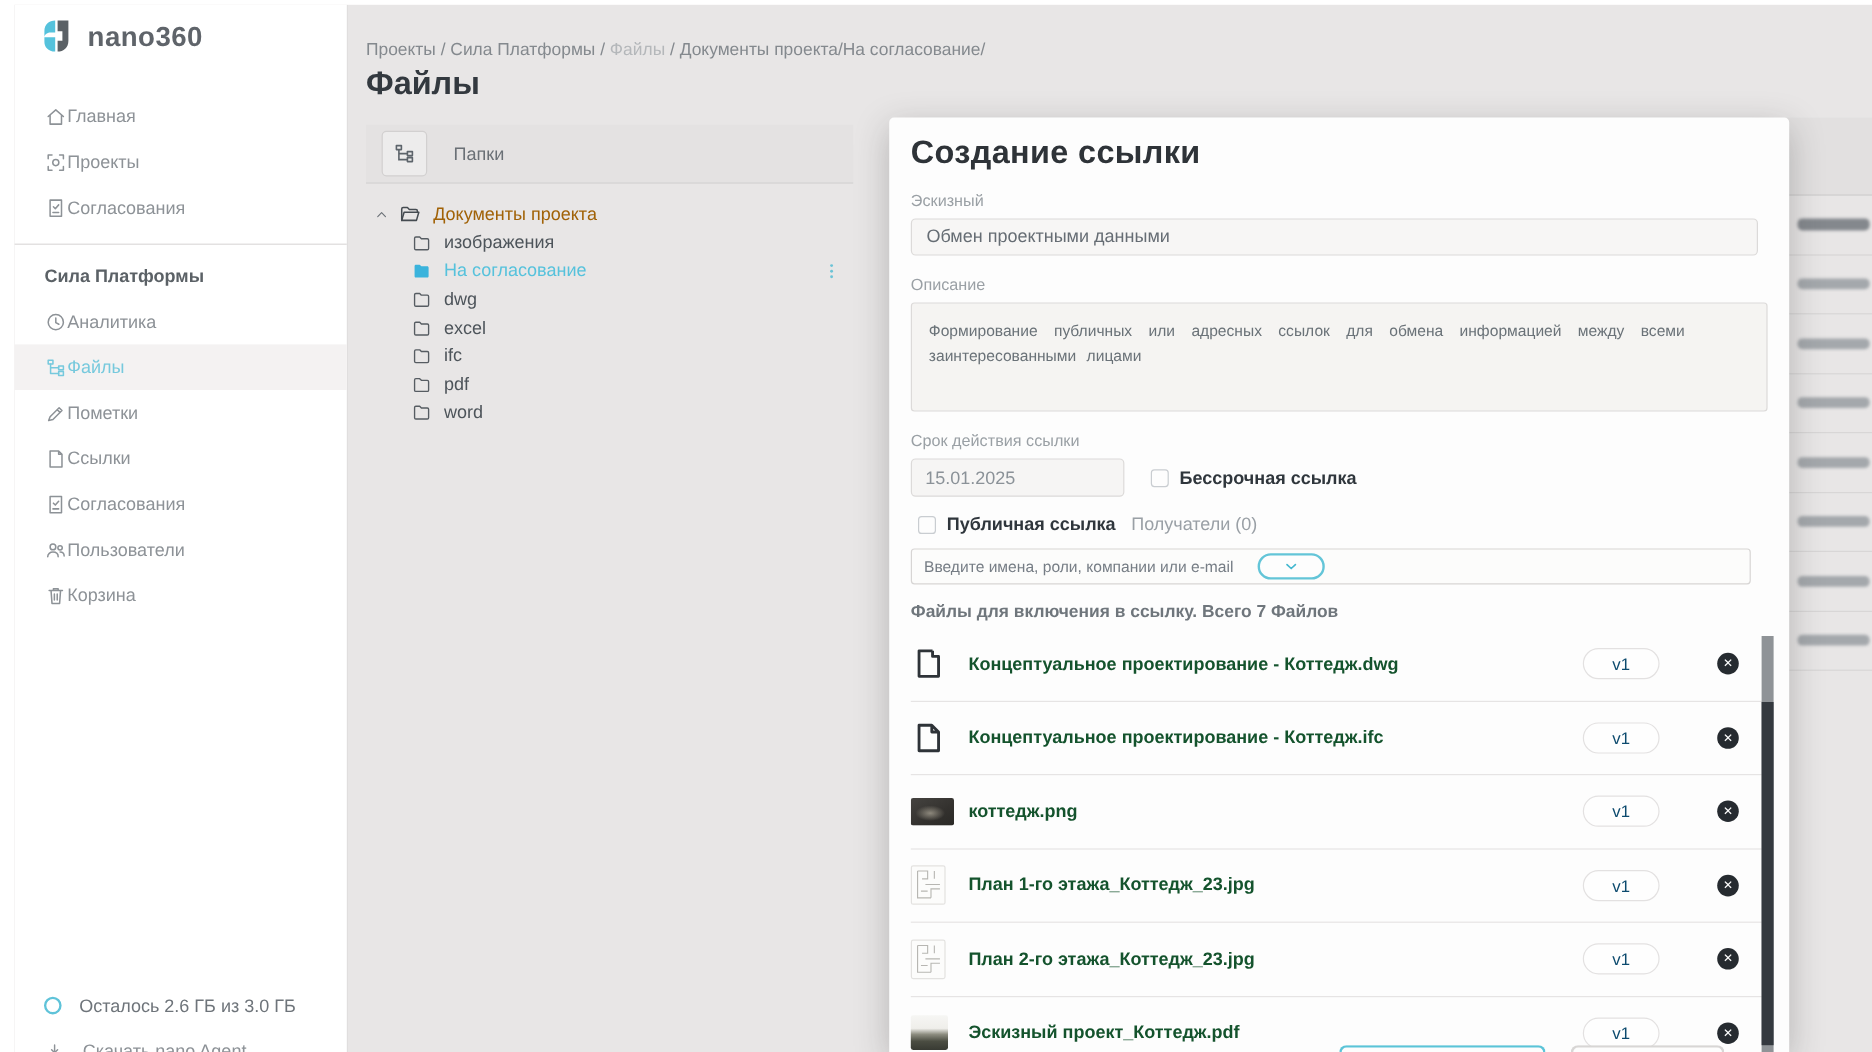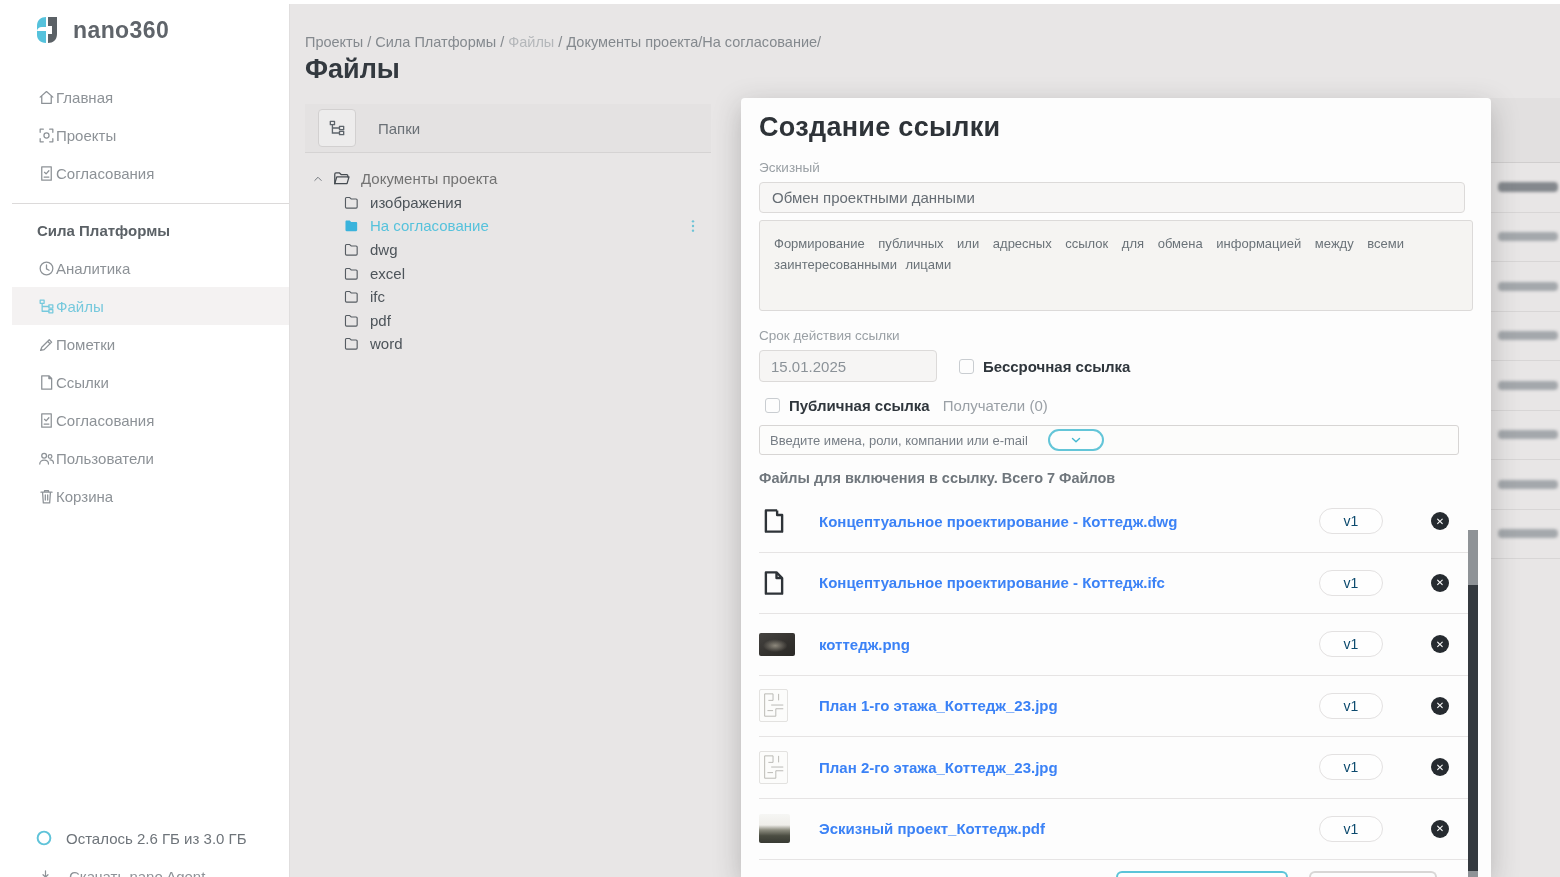--- a/index.html
+++ b/index.html
@@ -36,21 +36,21 @@
                     background:#e4e2e2; border-bottom:1px solid #d5d3d3;
                     display:flex; align-items:center; }
   .tree-btn { width:38px; height:38px; margin-left:13px; background:#edecec;
               border:1px solid #d2d0d0; border-radius:4px; color:#5d646b;
               display:flex; align-items:center; justify-content:center; }
   .tree-btn .icon { width:20px; height:20px; }
   .folders-label { margin-left:22px; font-size:15px; color:#6a7076; }
 
   .tree { position:absolute; left:293px; top:163px; width:406px; }
   .tree-row { height:23.6px; display:flex; align-items:center; font-size:15px; color:#4d545a; position:relative; }
-  .tree-row.root { color:#737373; }
+  .tree-row.root { color:#a16207; }
   .tree-row .caret { width:14px; height:14px; color:#6a7076; margin-left:6px; }
   .tree-row .f-icon { width:19px; height:19px; margin-left:7px; color:#454b51; }
   .tree-row.child { padding-left:38px; }
   .tree-row.child .f-icon { width:17px; height:17px; margin-left:0; color:#565c62; }
   .tree-row .t-label { margin-left:10px; }
   .tree-row.selected { color:#56c2dc; }
   .tree-row.selected .f-icon { color:#3ab3dc; }
   .tree-row .dots { position:absolute; right:10px; top:4px; width:16px; height:16px; color:#6cc3d6; }
 
   
@@ -97,21 +97,21 @@
   .file-thumb { width:40px; display:flex; align-items:center; }
   .file-thumb .icon { width:30px; height:30px; color:#2e3338; }
   .thumb { border-radius:2px; }
   .thumb.image-dark { width:36px; height:23px;
       background: radial-gradient(ellipse 55% 45% at 45% 55%, #8d887c 0%, rgba(0,0,0,0) 62%),
                   linear-gradient(150deg,#454340 0%,#33312e 60%,#2a2926 100%); }
   .thumb.floorplan { width:29px; height:33px; background:#fcfcfb; border:1px solid #e3e2e0; }
   .thumb.floorplan svg { width:100%; height:100%; display:block; }
   .thumb.sketch { width:31px; height:29px;
       background: linear-gradient(180deg,#f6f6f4 0%,#efeeea 38%,#8d8d80 55%,#4b4d42 75%,#383a33 100%); }
-  .file-name { margin-left:20px; font-size:15px; font-weight:600; color:#3b82f6; }
+  .file-name { margin-left:8px; font-size:15px; font-weight:600; color:#14532d; }
   .file-pill { margin-left:auto; width:64px; height:26px; border:1px solid #e3e1e1; border-radius:13px;
                background:#fefefe; display:flex; align-items:center; justify-content:center;
                font-size:14px; color:#0c4a6e; }
   .file-remove { margin-left:48px; width:18px; height:18px; border-radius:50%; background:#262b30;
                  color:#ffffff; font-size:10px; display:flex; align-items:center; justify-content:center; }
   .list-scrollbar { position:absolute; right:13px; top:432px; width:10px; height:347px; background:#8f9397; }
   .list-scrollbar .thumb-bar { position:absolute; left:0; top:55px; width:10px; height:286px; background:#34393f; }
   .btn-sliver { position:absolute; bottom:0; height:6px; background:#fdfdfd;
                 border:2px solid #5bc4d8; border-bottom:none; border-radius:7px 7px 0 0; }
   .btn-sliver.primary { left:375px; width:172px; }
@@ -373,20 +373,21 @@
         <div class="bg-blob"></div>
       </div>
     </div>
 
   <div class="modal">
     <div class="modal-title">Создание ссылки</div>
 
     <div class="field-label">Эскизный</div>
     <input class="text-input" type="text" value="Обмен проектными данными" style="">
 
+    <div class="field-label">Описание</div>
     <div class="desc-box">
       <span class="desc-text">Формирование публичных или адресных ссылок для обмена информацией между всеми заинтересованными лицами</span>
     </div>
 
     <div class="field-label">Срок действия ссылки</div>
     <div class="expiry-row">
       <input class="date-input" type="text" value="15.01.2025" style="">
       <div class="check-group">
         <span class="checkbox"></span>
         <span class="check-label">Бессрочная ссылка</span>

